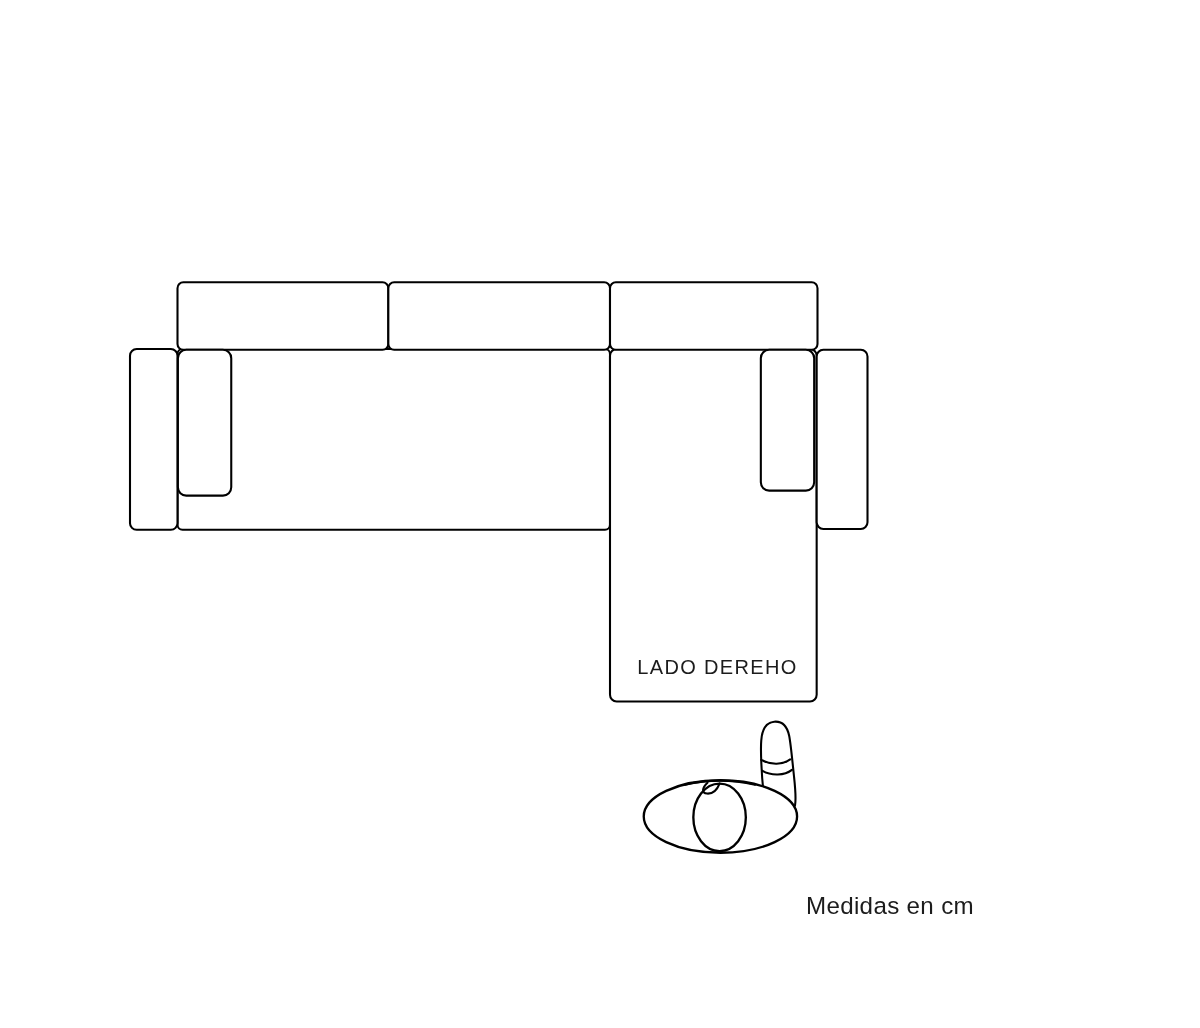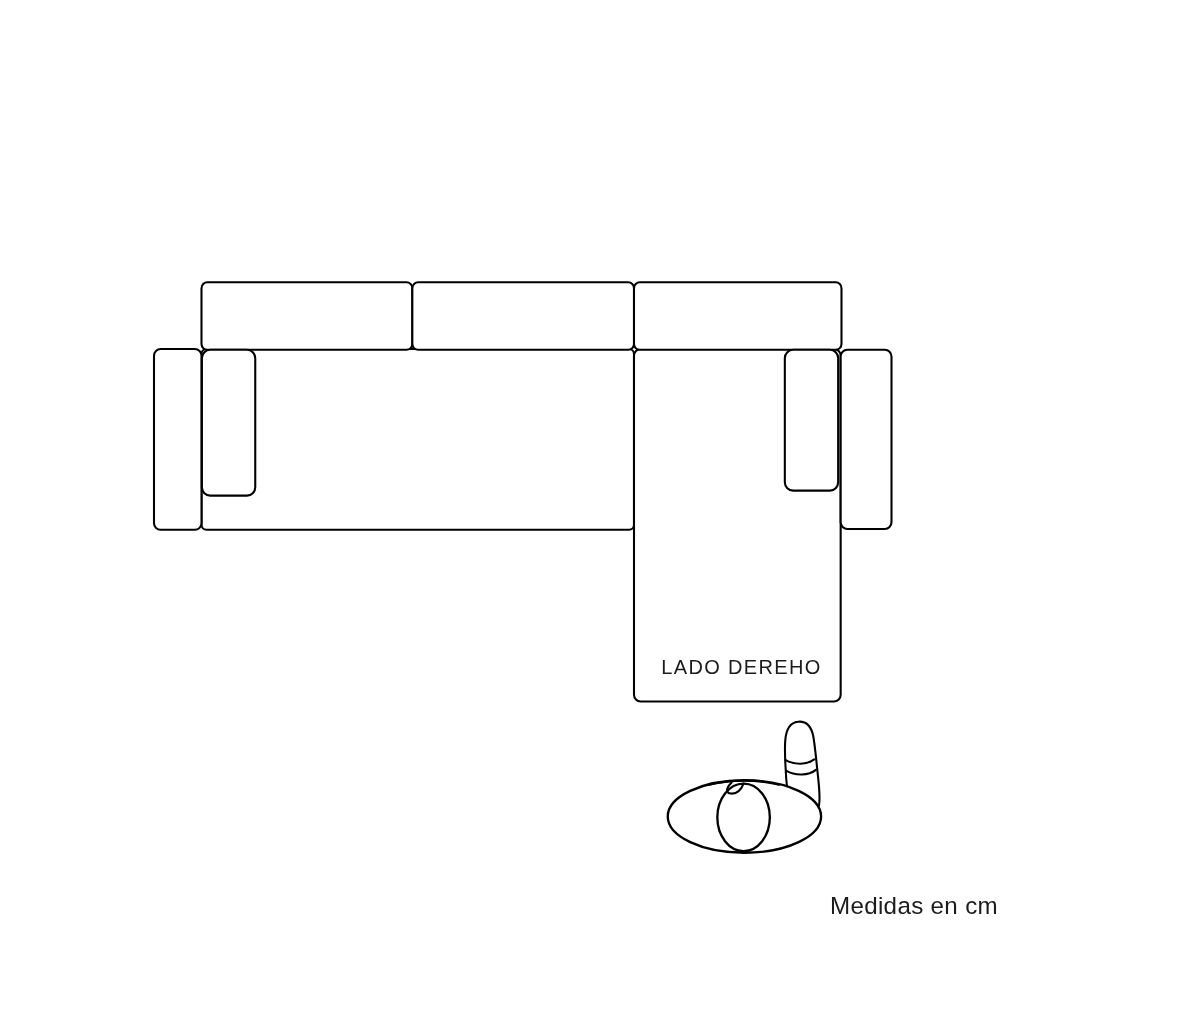--- a/index.html
+++ b/index.html
@@ -7,21 +7,20 @@
     padding: 0;
     background: #ffffff;
   }
   .stage {
     position: relative;
     width: 1000px;
     height: 1028px;
     background: #ffffff;
     overflow: hidden;
     font-family: "Liberation Sans", sans-serif;
-    margin-left: 24px;
   }
   .stage svg {
     position: absolute;
     left: 0;
     top: 0;
     width: 100%;
     height: 100%;
   }
   .outline {
     fill: #ffffff;

